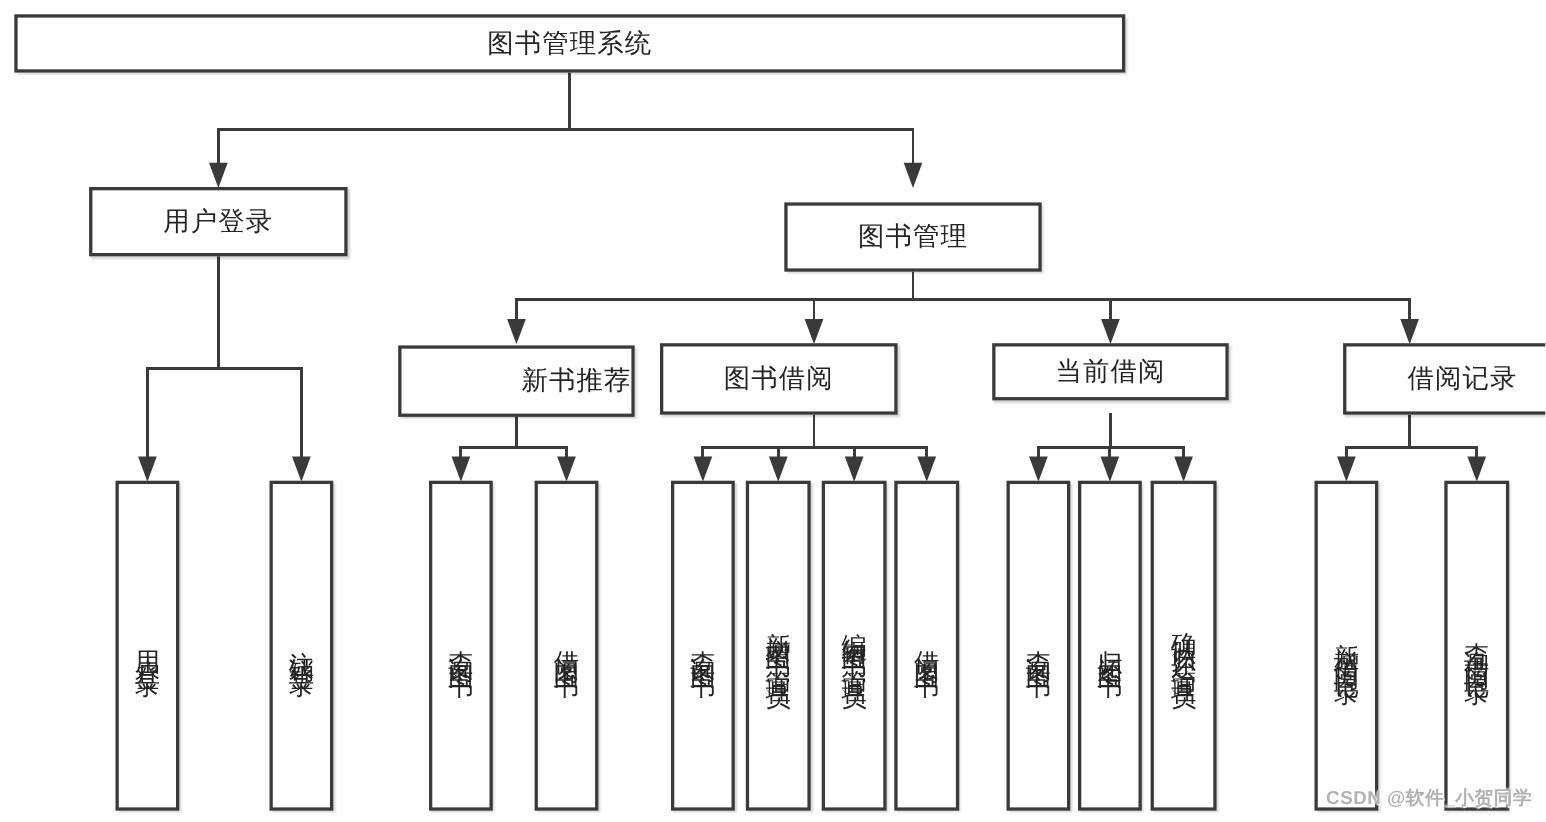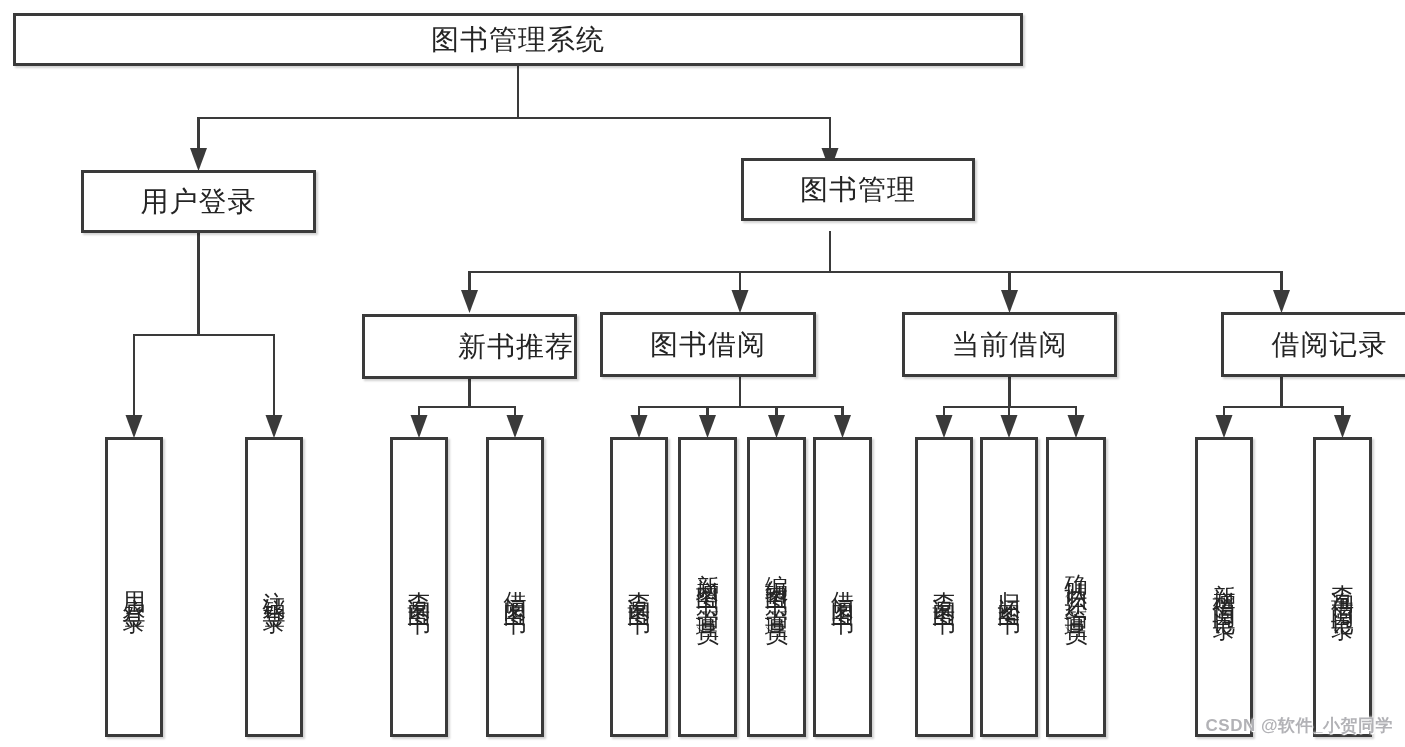--- a/index.html
+++ b/index.html
@@ -13,21 +13,21 @@
   }
   #wires{position:absolute;left:0;top:0;pointer-events:none;}
   .node{
     position:absolute; box-sizing:border-box; background:#fff;
     border:3px solid var(--border);
     box-shadow:2px 2px 2px rgba(0,0,0,0.18);
     display:flex; align-items:center; justify-content:center;
     color:var(--text);
   }
   .node .lbl{line-height:1; white-space:nowrap;}
-  .node-h .lbl{font-size:28px; letter-spacing:1px;}
+  .node-h .lbl{font-size:24px; letter-spacing:1px;}
   .node-v .lbl{
     writing-mode:vertical-rl; text-orientation:mixed;
     font-size:23px; letter-spacing:7px;
   }
   #watermark{
     position:absolute; right:12px; top:714px; z-index:10;
     font-size:17px; letter-spacing:0.5px; color:var(--wm);
     text-shadow:0 0 2px #fff,0 0 3px #fff,1px 1px 0 #fff;
     font-weight:bold;
   }
@@ -90,30 +90,30 @@
       <line x1="1342.5" y1="407" x2="1342.5" y2="425.5" stroke="#3a3a3a" stroke-width="2.6" shape-rendering="crispEdges"></line>
       <polygon points="1334,415 1351,415 1342.5,438" fill="#3a3a3a"></polygon>
     </svg>
 
   <div class="node node-h" style="left: 13px; top: 13px; width: 1010px; height: 53px;">
       <span class="lbl">图书管理系统</span>
     </div>
     <div class="node node-h" style="left: 81px; top: 170px; width: 235px; height: 63px;">
       <span class="lbl">用户登录</span>
     </div>
-    <div class="node node-h" style="left: 713px; top: 158px; width: 234px; height: 63px; margin-left: 28px;">
+    <div class="node node-h" style="left: 713px; top: 184px; width: 234px; height: 63px;">
       <span class="lbl">图书管理</span>
     </div>
     <div class="node node-h" style="left: 362px; top: 314px; width: 215px; height: 65px; justify-content: flex-end;">
       <span class="lbl">新书推荐</span>
     </div>
     <div class="node node-h" style="left: 600px; top: 312px; width: 216px; height: 65px;">
       <span class="lbl">图书借阅</span>
     </div>
-    <div class="node node-h" style="left: 902px; top: 312px; width: 215px; height: 65px;">
+    <div class="node node-h" style="left: 902px; top: 312px; width: 215px; height: 52px;">
       <span class="lbl">当前借阅</span>
     </div>
     <div class="node node-h" style="left: 1173px; top: 312px; width: 217px; height: 65px; margin-left: 48px;">
       <span class="lbl">借阅记录</span>
     </div>
     <div class="node node-v" style="left: 105px; top: 437px; width: 58px; height: 300px;">
       <span class="lbl">用户登录</span>
     </div>
     <div class="node node-v" style="left: 245px; top: 437px; width: 58px; height: 300px;">
       <span class="lbl">注销登录</span>

